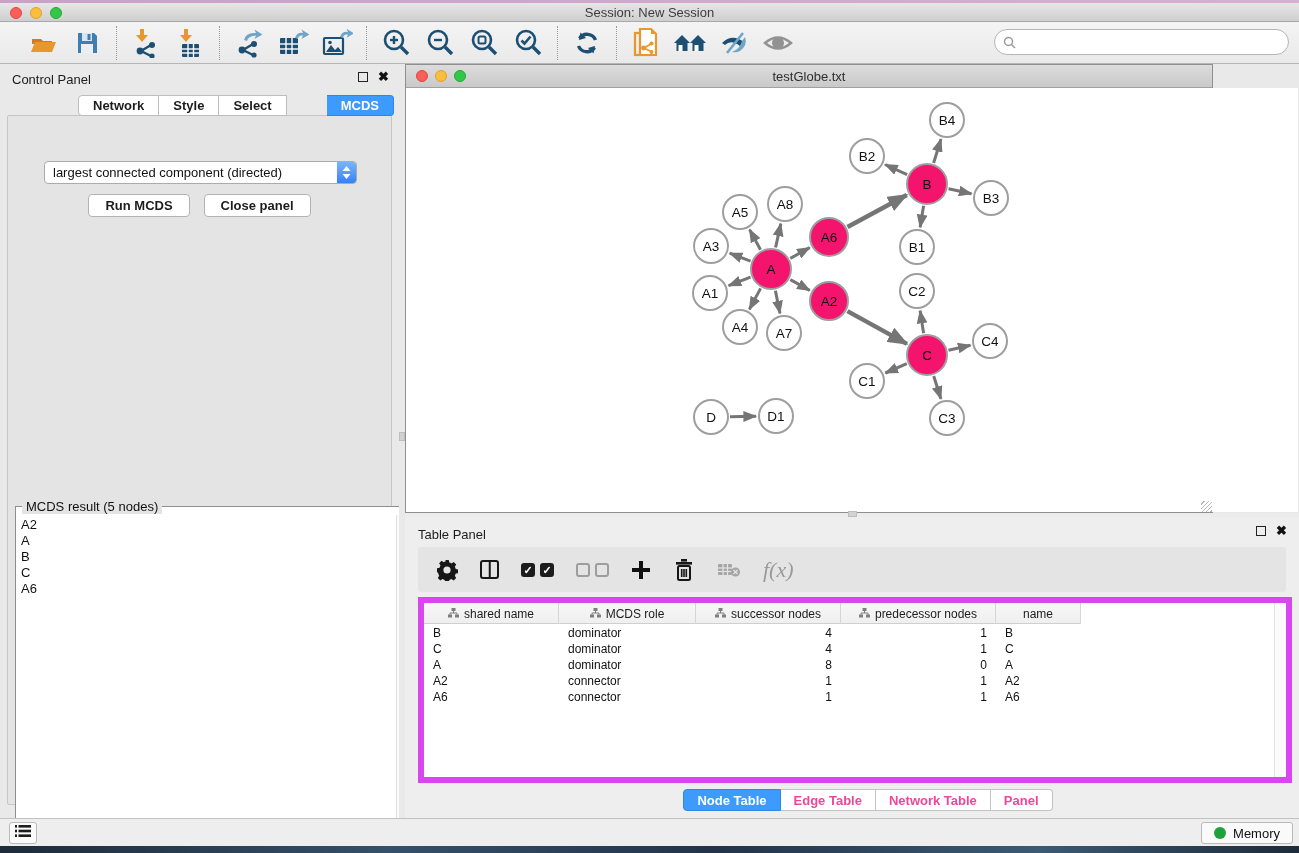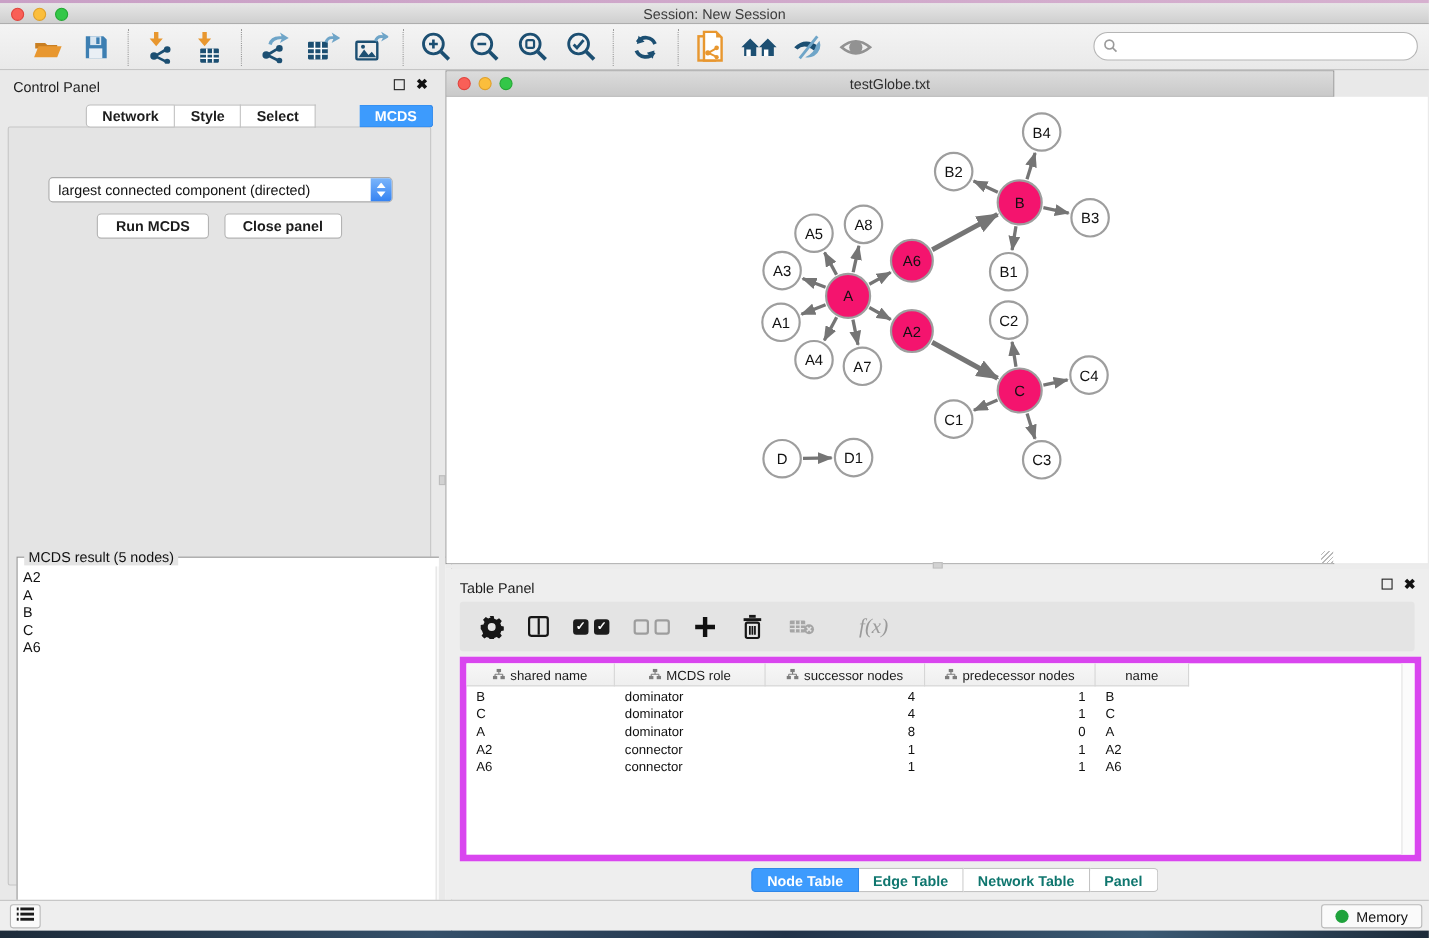--- a/index.html
+++ b/index.html
@@ -101,37 +101,37 @@
   .tp-title { position:absolute; left:13px; top:10px; font-size:13px; color:#1c1c1c; }
   .tp-toolbar { position:absolute; left:13px; top:30px; width:868px; height:45px;
                 background:#e4e4e4; border-radius:3px; display:flex; align-items:center; gap:22px; padding-left:18px; }
   .tp-icon { display:flex; align-items:center; justify-content:center; height:30px; }
   .cb-pair { display:flex; gap:5px; }
   .cb { width:14px; height:14px; border-radius:3px; }
   .cb.checked { background:#1c1c1c; color:#fff; font-size:11px; line-height:14px; text-align:center; font-weight:bold; }
   .cb.empty { border:2px solid #9d9d9d; background:transparent; }
   .col-icon { width:19px; height:19px; border:2.5px solid #161616; border-radius:3px; position:relative; }
   .col-icon::after { content:""; position:absolute; left:50%; top:0; width:2.5px; height:100%; background:#161616; transform:translateX(-50%); }
-  .fx { font-family:"Liberation Serif",serif; font-style:italic; font-size:19px; color:#9a9a9a;margin-left:18px; }
+  .fx { font-family:"Liberation Serif",serif; font-style:italic; font-size:22px; color:#9a9a9a; }
 
   .tp-table { position:absolute; left:13px; top:80px; width:874px; height:186px; background:#fff;
               border:6px solid #d946ef; overflow:hidden; }
   .tp-scroll { position:absolute; right:0; top:0; width:12px; height:100%; background:#fbfbfb; border-left:1px solid #e3e3e3; }
   .thead { position:absolute; left:0; top:0; height:21px; display:flex;
            background:linear-gradient(#f7f7f7,#efefef); border-bottom:1px solid #cfcfcf; }
   .th { display:flex; align-items:center; justify-content:center; gap:5px; font-size:12px; color:#1c1c1c;
         border-right:1px solid #d6d6d6; height:21px; }
   .trow { display:flex; height:16px; align-items:center; font-size:12px; color:#111; }
   .td { white-space:nowrap; overflow:hidden; }
   .td.l { text-align:left; padding-left:9px; }
   .td.r { text-align:right; padding-right:9px; }
 
   .tp-tabs { position:absolute; left:16px; top:272px; width:100%; display:flex; justify-content:center; }
   .tp-tab { height:22px; padding:0 13px; background:#fff; border:1px solid #c3c3c3; border-left:none;
-            font-size:13px; font-weight:bold; color:#0f766e; display:flex; align-items:center; }
+            font-size:13px; font-weight:bold; color:#ec4899; display:flex; align-items:center; }
   .tp-tab:first-child { border-left:1px solid #c3c3c3; border-radius:4px 0 0 4px; }
   .tp-tab:last-child { border-radius:0 4px 4px 0; }
   .tp-tab.active { background:#3d9bfd; border-color:#2f86e8; color:#fff; }
 
   
   .statusbar { position:absolute; left:0; top:818px; width:1299px; height:28px;
                background:#eeeeee; border-top:1px solid #c2c2c2; }
   .list-btn { position:absolute; left:9px; top:3px; width:28px; height:22px; background:#fafafa;
               border:1px solid #b9b9b9; border-radius:3px; display:flex; align-items:center; justify-content:center; }
   .memory-btn { position:absolute; right:6px; top:3px; height:22px; padding:0 12px; background:#fafafa;

